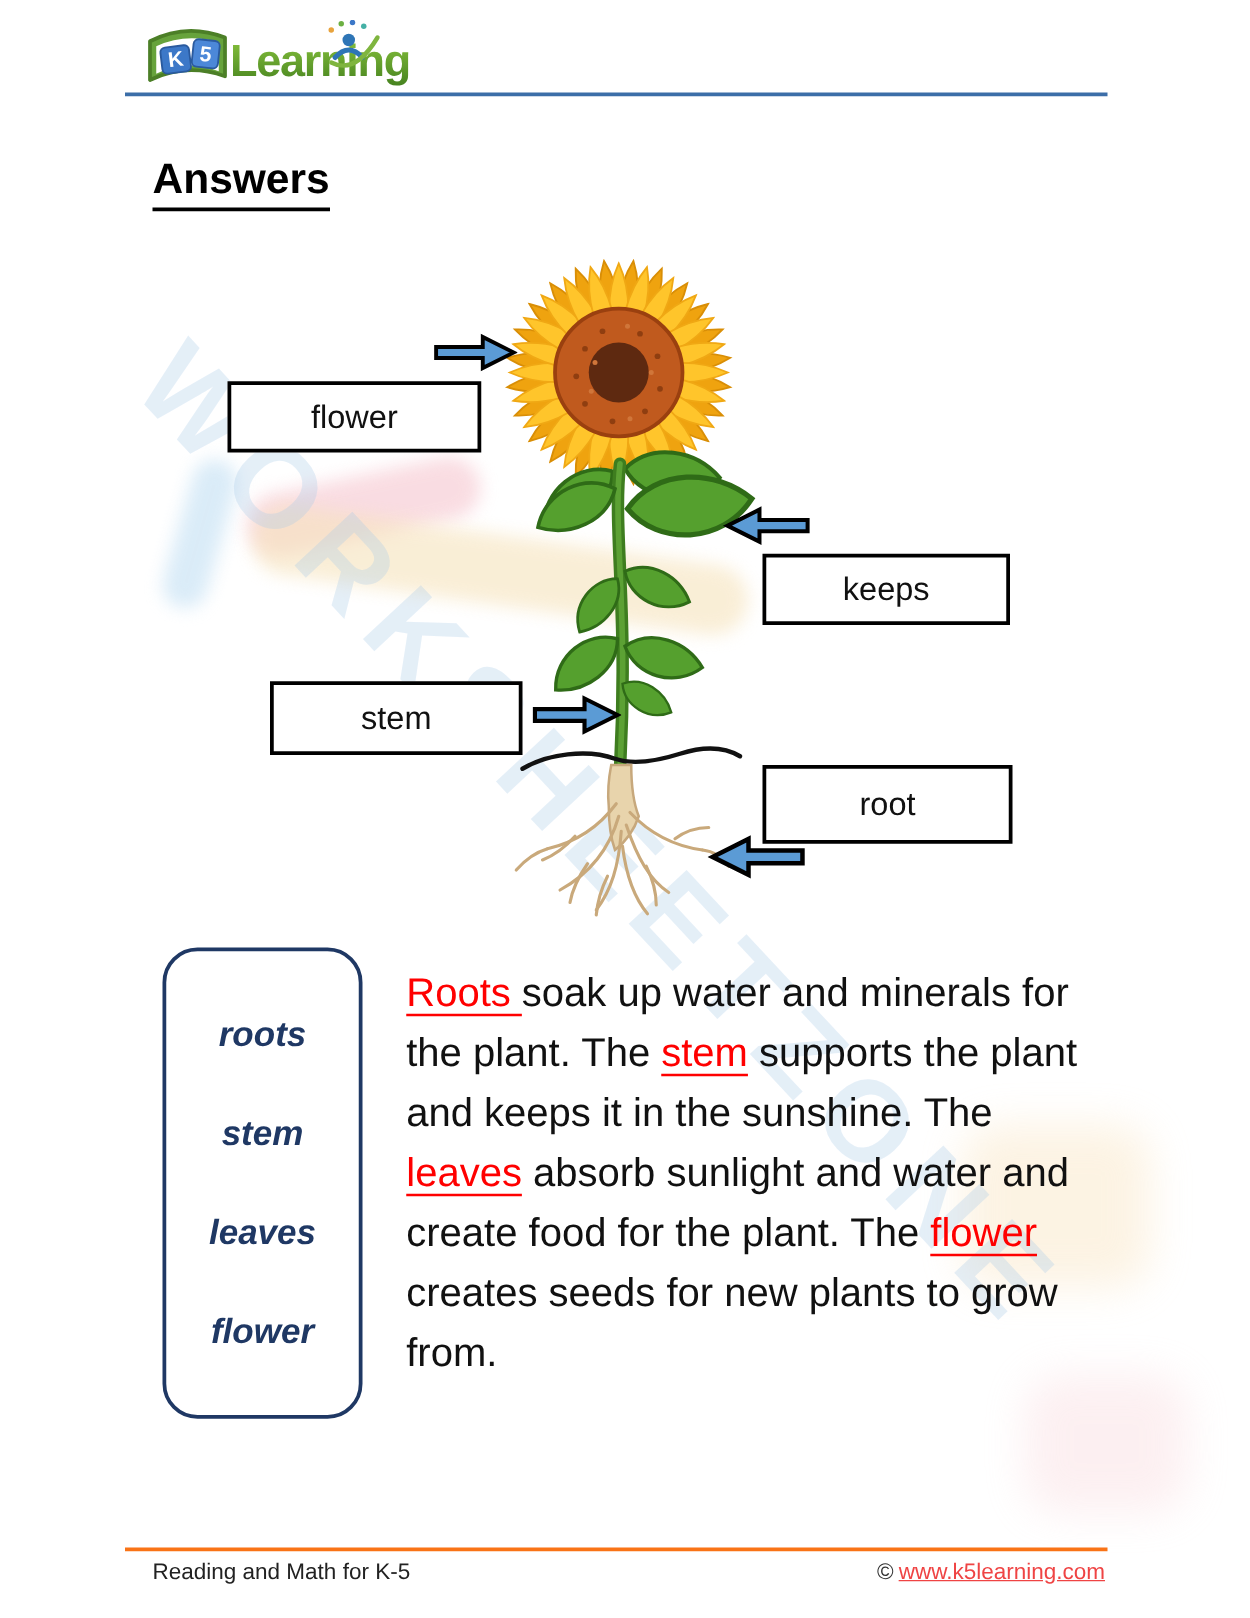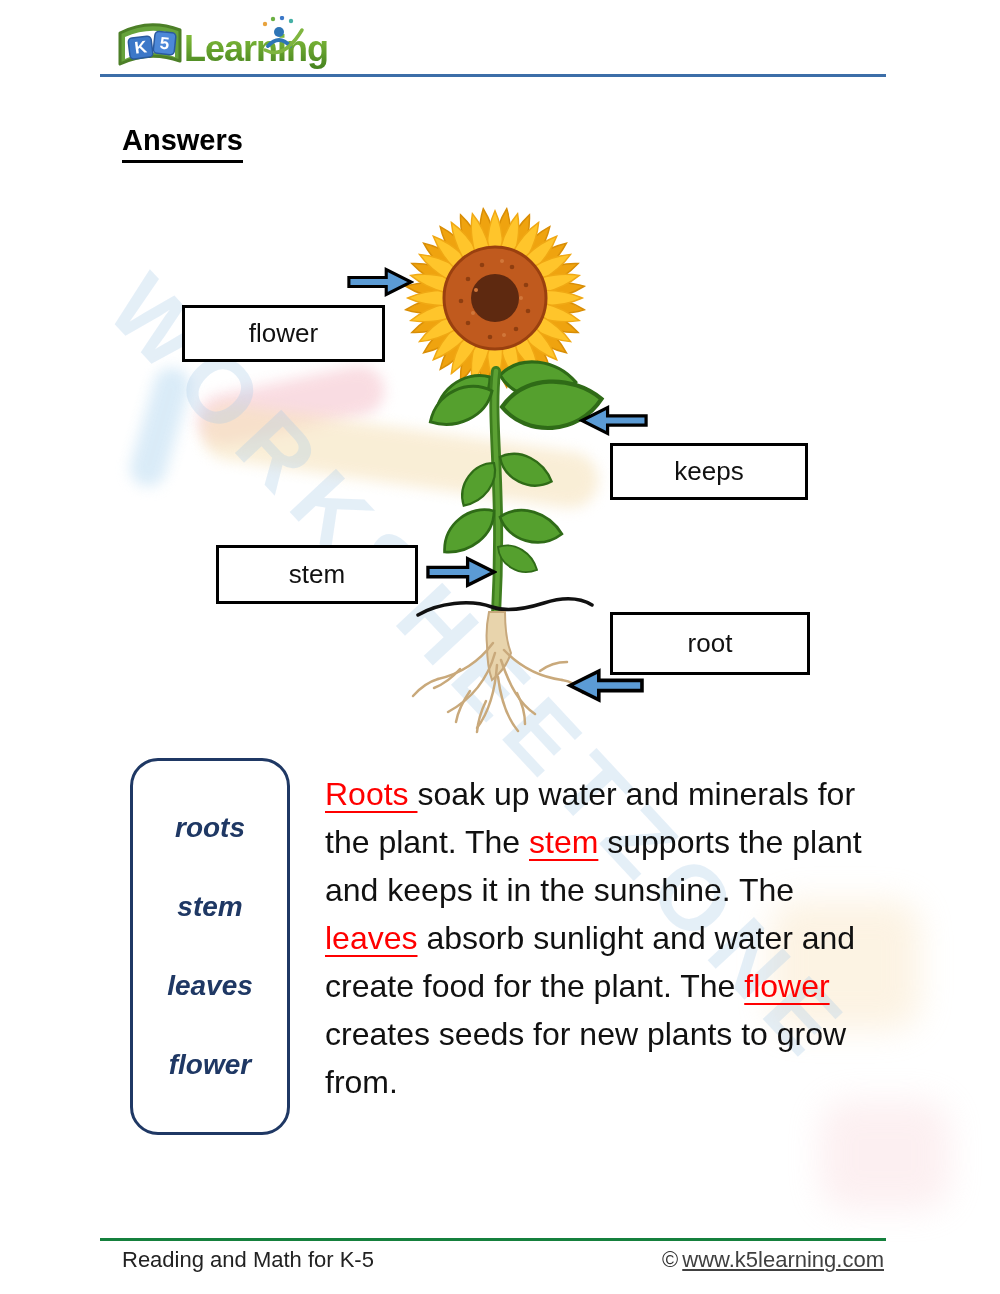--- a/index.html
+++ b/index.html
@@ -28,21 +28,21 @@
   
   .logo { position:absolute; left:116px; top:16px; }
   .header-rule {
     position:absolute; left:100px; top:74px; width:786px; height:0;
     border-top:3px solid #3c6ea8;
   }
 
   
   .page-title {
     position:absolute; left:122px; top:124px;
-    font-size:29px; font-weight:bold; color:#000;
+    font-size:34px; font-weight:bold; color:#000;
   }
   .page-title span { display:inline-block; border-bottom:3px solid #000; padding-bottom:3px; }
 
   
   .plant-svg { position:absolute; left:320px; top:195px; width:360px; height:560px; z-index:1; }
   .label-box {
     position:absolute; z-index:2; background:#fff; border:3px solid #000;
     display:flex; align-items:center; justify-content:center;
     font-size:26px; color:#111;
   }
@@ -74,25 +74,25 @@
   }
   .passage .answer {
     color:#ff0000;
     text-decoration:underline; text-decoration-thickness:2px; text-underline-offset:6px;
     text-decoration-color:#ff0000;
   }
 
   
   .footer {
     position:absolute; left:100px; top:1238px; width:786px;
-    border-top:3px solid #15803d; padding:6px 2px 0 22px;
+    border-top:3px solid #f97316; padding:6px 2px 0 22px;
     display:flex; justify-content:space-between; align-items:baseline;
-    font-size:22px; color:#222;
-  }
-  .footer a { color:#404040; text-decoration:underline; }
+    font-size:18px; color:#222;
+  }
+  .footer a { color:#ef4444; text-decoration:underline; }
   .footer .copy { color:#333; margin-right:4px; }
 </style>
 </head>
 <body>
 
 <div class="page">
 
   <div class="wm-layer">
     <div class="wm-blob blue"></div>
     <div class="wm-blob pink"></div>

